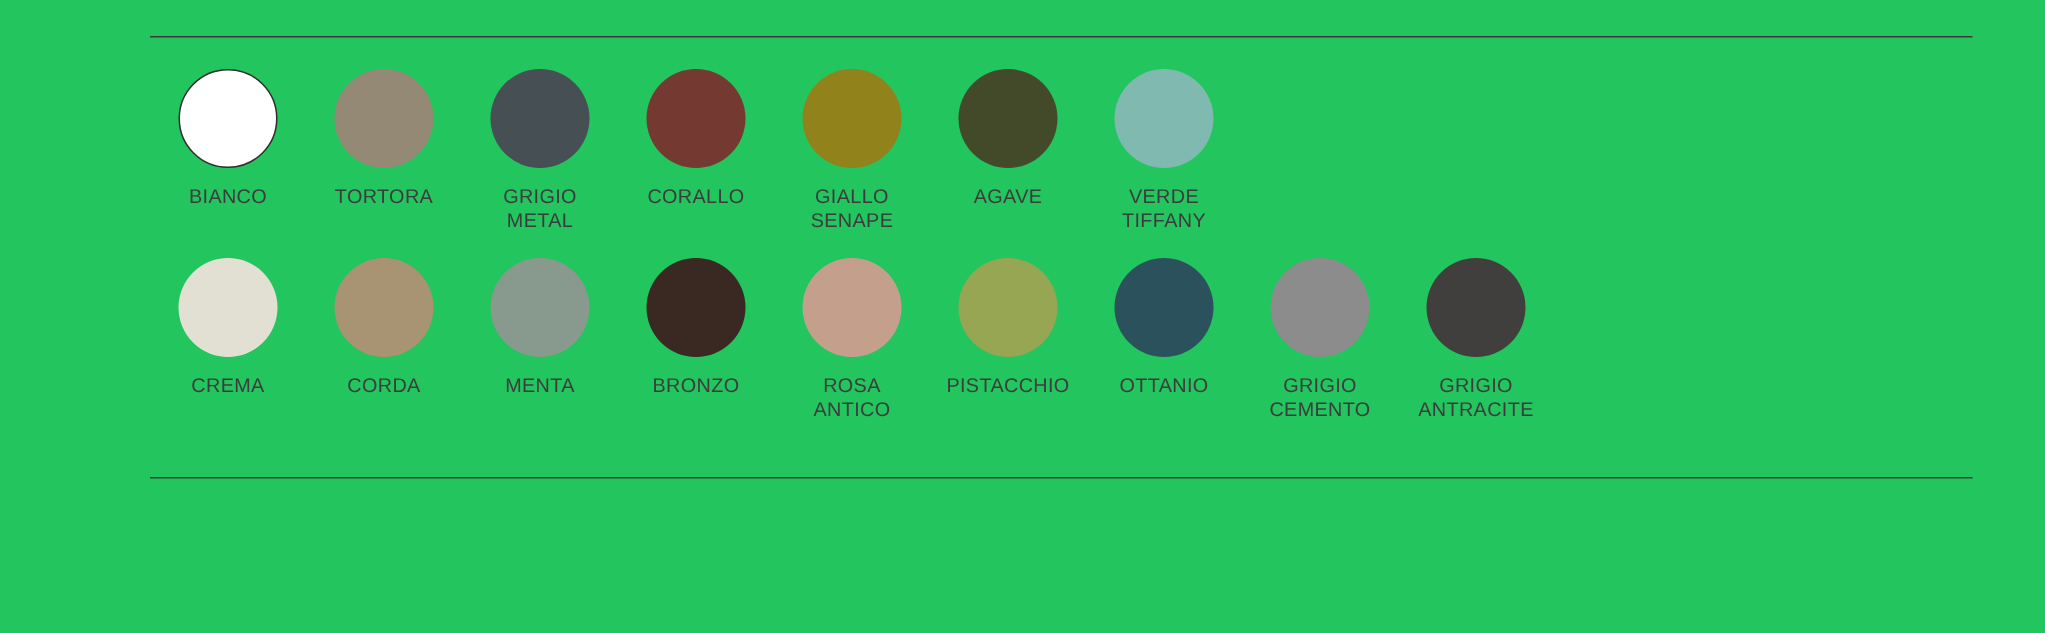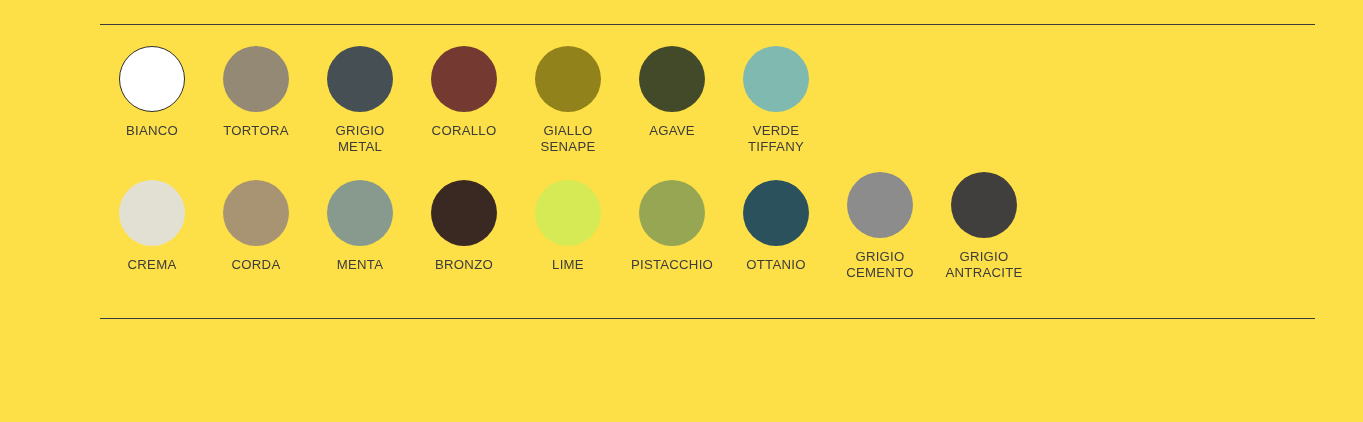--- a/index.html
+++ b/index.html
@@ -11,21 +11,21 @@
     width: 1363px;
     height: 422px;
     font-family: "Liberation Sans", sans-serif;
     overflow: hidden;
   }
 
   .palette-sheet {
     position: relative;
     width: 1363px;
     height: 422px;
-    background: #fde047;
+    background: #22c55e;
     box-sizing: border-box;
   }
 
   .rule {
     position: absolute;
     left: 100px;
     width: 1215px;
     height: 0;
     border-top: 1.4px solid #3b3b3b;
   }
@@ -40,21 +40,20 @@
   }
 
   .swatch-row {
     display: flex;
     flex-direction: row;
     align-items: flex-start;
     margin: 0;
   }
   .swatch-row-two {
     margin-top: 17px;
-    align-items: center;
   }
 
   .swatch-cell {
     width: 104px;
     flex: 0 0 104px;
     display: flex;
     flex-direction: column;
     align-items: center;
   }
 
@@ -133,22 +132,23 @@
         </div>
         <div class="swatch-cell">
           <div class="swatch-dot" style="background: rgb(135, 154, 141);"></div>
           <div class="swatch-label">MENTA</div>
         </div>
         <div class="swatch-cell">
           <div class="swatch-dot" style="background: rgb(58, 40, 35);"></div>
           <div class="swatch-label">BRONZO</div>
         </div>
         <div class="swatch-cell">
-          <div class="swatch-dot" style="background: rgb(213, 234, 84);"></div>
-          <div class="swatch-label">LIME</div>
+          <div class="swatch-dot" style="background: rgb(196, 160, 140);"></div>
+          <div class="swatch-label">ROSA
+ANTICO</div>
         </div>
         <div class="swatch-cell">
           <div class="swatch-dot" style="background: rgb(150, 166, 83);"></div>
           <div class="swatch-label">PISTACCHIO</div>
         </div>
         <div class="swatch-cell">
           <div class="swatch-dot" style="background: rgb(43, 82, 92);"></div>
           <div class="swatch-label">OTTANIO</div>
         </div>
         <div class="swatch-cell">

